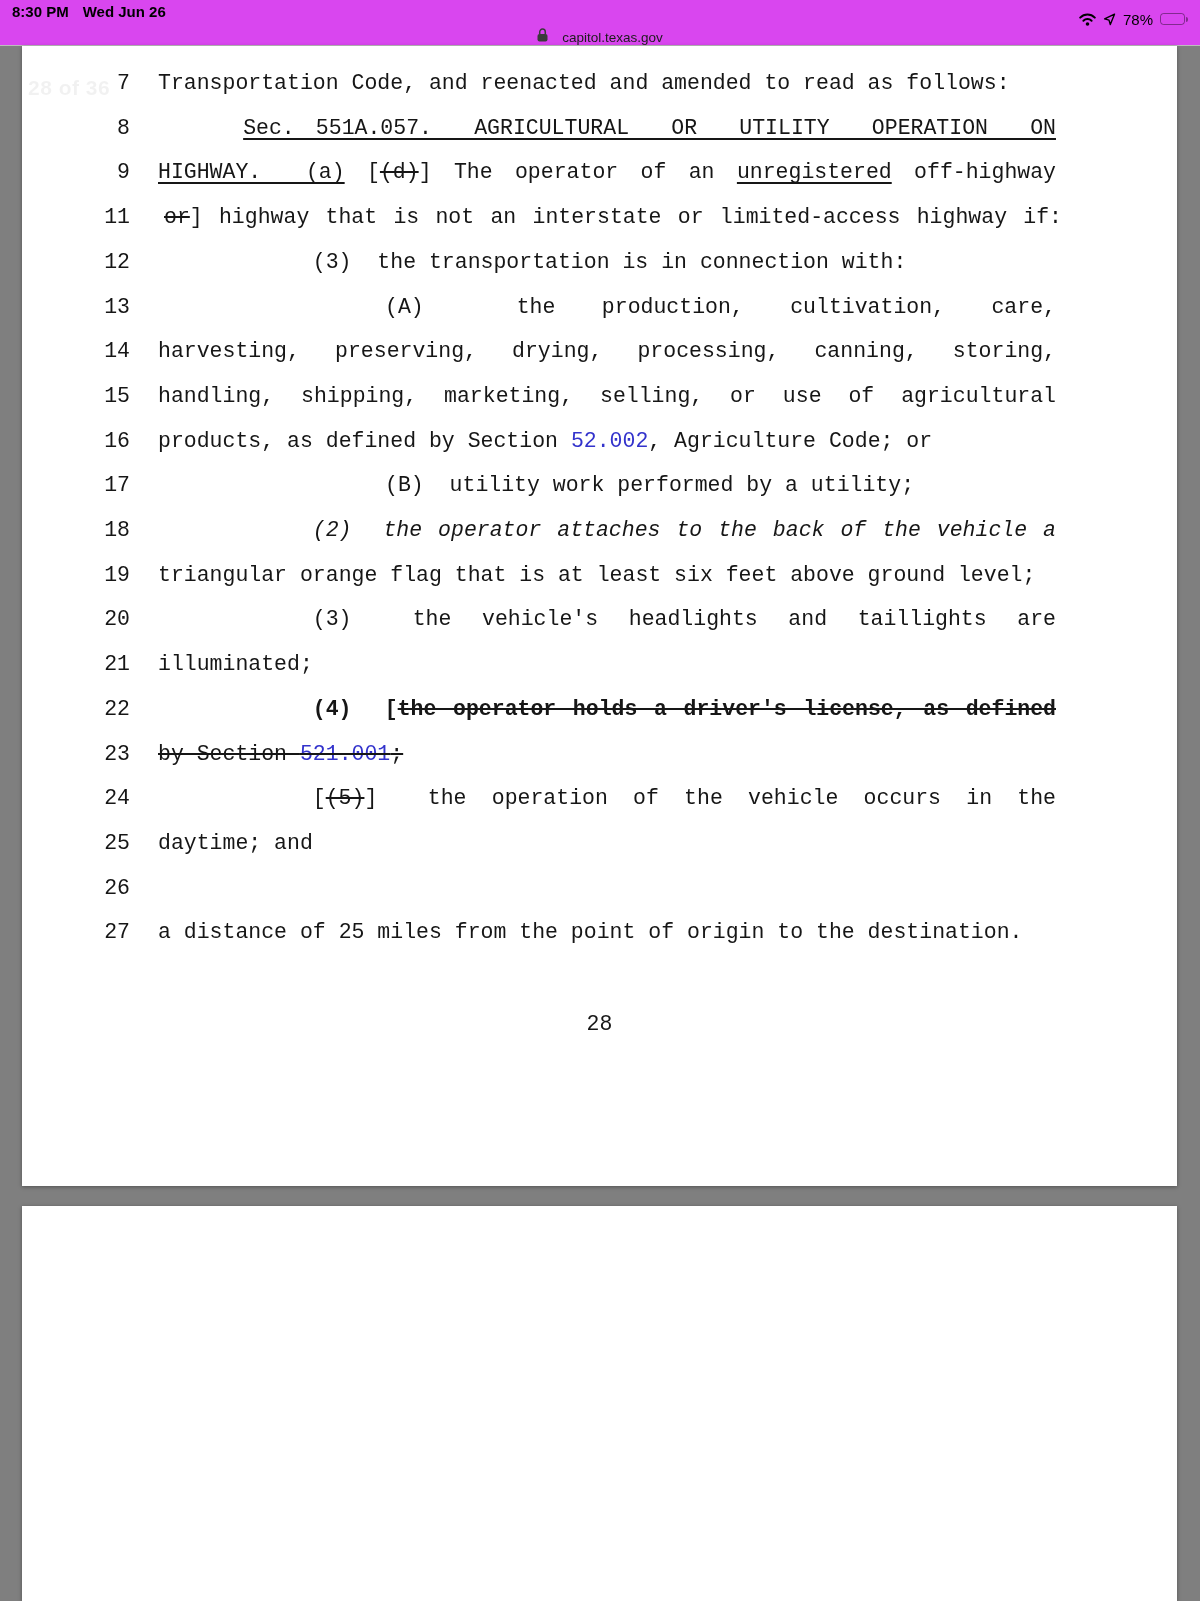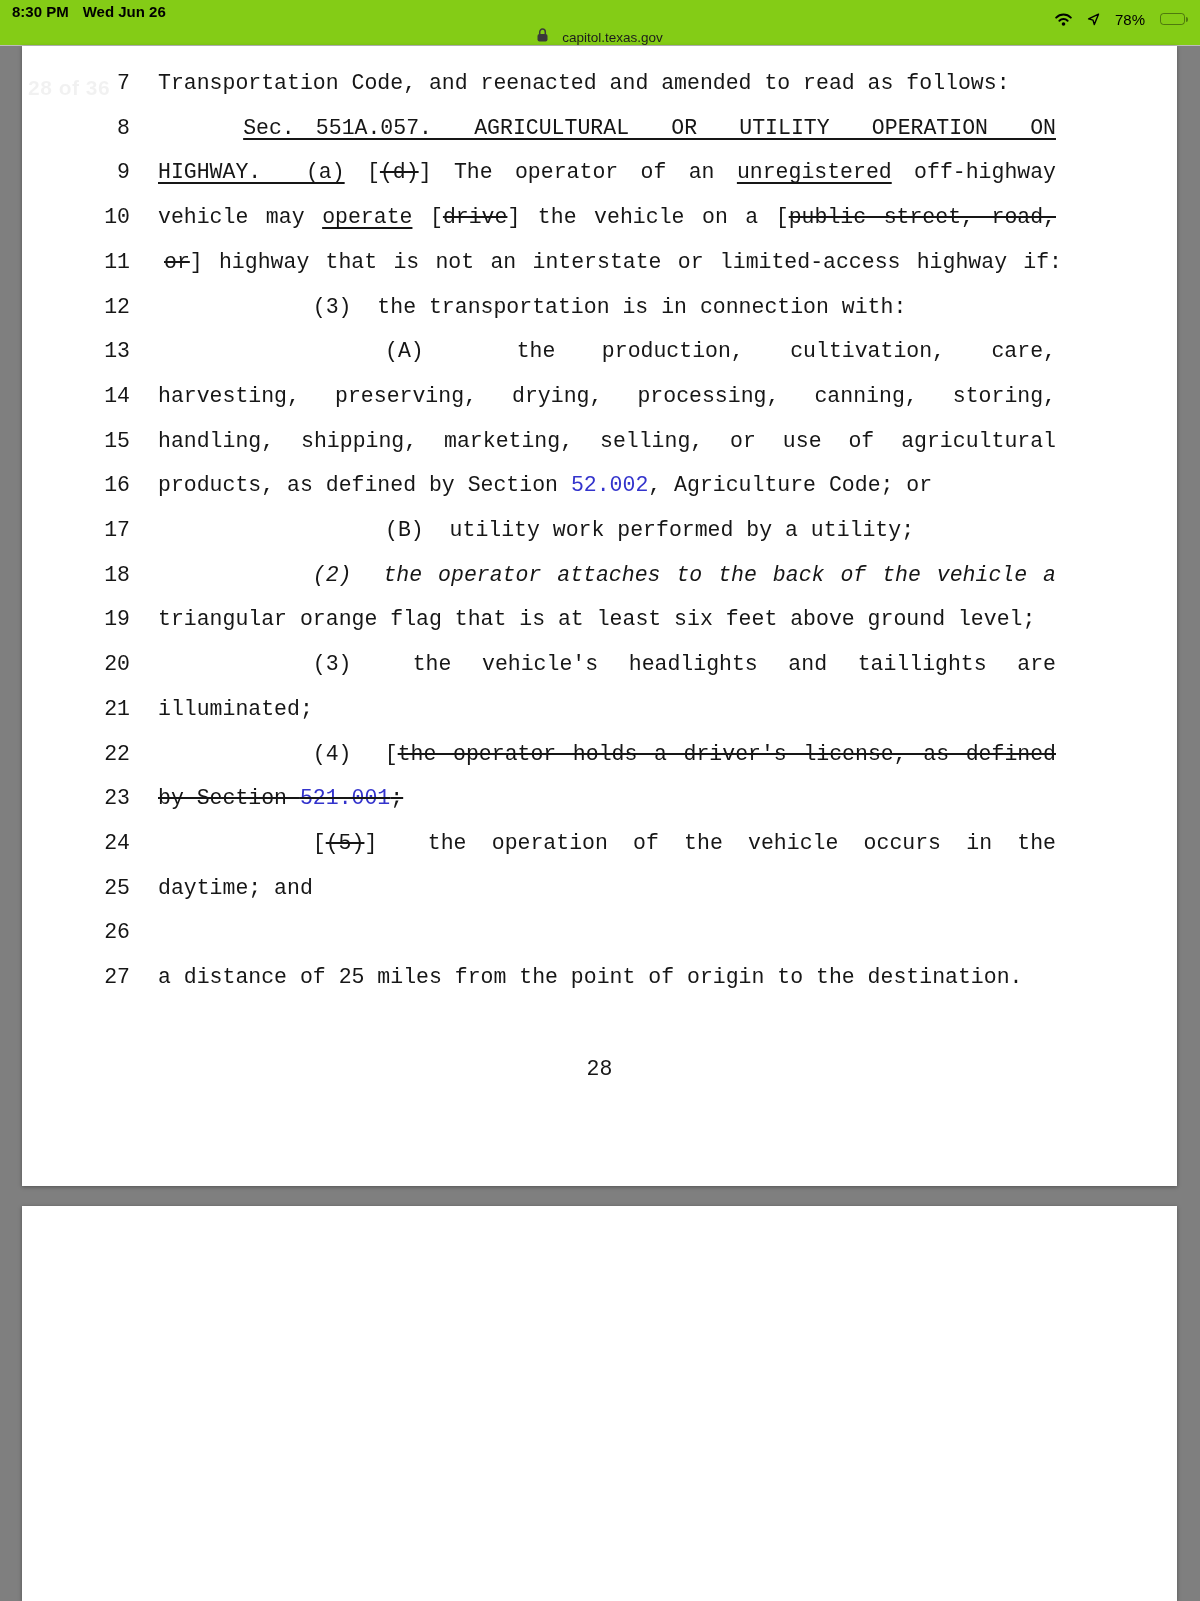--- a/index.html
+++ b/index.html
@@ -2,29 +2,29 @@
 <html><head>
 <meta charset="utf-8">
 <style>
   * { margin:0; padding:0; box-sizing:border-box; }
   html,body { width:1200px; height:1601px; overflow:hidden; }
   body { background:#7f7f7f; font-family:"Liberation Sans", sans-serif; }
 
   
   .chrome {
     position:relative; width:100%; height:46px;
-    background:#84cc16; border-bottom:1px solid #bdbdbd;
+    background:#d946ef; border-bottom:1px solid #bdbdbd;
   }
   .statusbar {
     position:absolute; top:0; left:0; right:0; height:22px;
     display:flex; align-items:center; justify-content:space-between;
     padding:0 12px; font-size:15px; font-weight:600; color:#000;
   }
   .status-left { display:flex; gap:14px; align-items:center; }
-  .status-right { display:flex; gap:15px; align-items:center;margin-top:16px; }
+  .status-right { display:flex; gap:7px; align-items:center;margin-top:16px; }
   .status-right svg { display:block; }
   .battery-wrap { display:flex; align-items:center; gap:1px; }
   .battery-body {
     width:25px; height:12px; border:1px solid rgba(0,0,0,0.4);
     border-radius:3.5px; padding:1px; position:relative;
   }
   .battery-fill { height:100%; background:#000; border-radius:1.5px; }
   .battery-nub {
     width:2px; height:5px; background:rgba(0,0,0,0.4);
     border-radius:0 2px 2px 0;
@@ -120,24 +120,20 @@
         </div>
         <div class="line">
           <span class="ln">8</span>
           <span class="txt" style="padding-left: 6.6ch; word-spacing: 8.21044px;"><span><span class="seg-u">Sec. 551A.057.  AGRICULTURAL  OR  UTILITY  OPERATION  ON</span></span></span>
         </div>
         <div class="line">
           <span class="ln">9</span>
           <span class="txt" style="word-spacing: 9.45833px;"><span><span class="seg-u">HIGHWAY.  (a)</span><span> [</span><span class="seg-s">(d)</span><span>] The operator of an </span><span class="seg-u">unregistered</span><span> off-highway</span></span></span>
         </div>
         <div class="line">
-          <span class="ln">10</span>
-          <span class="txt" style="word-spacing: 4.64219px;"><span><span>vehicle may </span><span class="seg-u">operate</span><span> [</span><span class="seg-s">drive</span><span>] the vehicle on a [</span><span class="seg-s">public street, road,</span></span></span>
-        </div>
-        <div class="line">
           <span class="ln">11</span>
           <span class="txt" style="word-spacing: 3.35469px; margin-left: 34px;"><span><span class="seg-s">or</span><span>] highway that is not an interstate or limited-access highway if:</span></span></span>
         </div>
         <div class="line">
           <span class="ln">12</span>
           <span class="txt" style="padding-left: 12ch;"><span><span>(3)  the transportation is in connection with:</span></span></span>
         </div>
         <div class="line">
           <span class="ln">13</span>
           <span class="txt" style="padding-left: 17.6ch; word-spacing: 33.5471px;"><span><span>(A)  the production, cultivation, care,</span></span></span>
@@ -169,21 +165,21 @@
         <div class="line">
           <span class="ln">20</span>
           <span class="txt" style="padding-left: 12ch; word-spacing: 17.6946px;"><span><span>(3)  the vehicle's headlights and taillights are</span></span></span>
         </div>
         <div class="line">
           <span class="ln">21</span>
           <span class="txt"><span><span>illuminated;</span></span></span>
         </div>
         <div class="line">
           <span class="ln">22</span>
-          <span class="txt" style="padding-left: 12ch; word-spacing: 3.72778px;"><span><span>(4)  [</span><span class="seg-s">the operator holds a driver's license, as defined</span></span></span>
+          <span class="txt" style="padding-left: 12ch; word-spacing: 3.72778px; font-weight: bold;"><span><span>(4)  [</span><span class="seg-s">the operator holds a driver's license, as defined</span></span></span>
         </div>
         <div class="line">
           <span class="ln">23</span>
           <span class="txt"><span><span class="seg-s">by Section </span><span class="seg-s"><a class="seg-link">521.001</a></span><span class="seg-s">;</span></span></span>
         </div>
         <div class="line">
           <span class="ln">24</span>
           <span class="txt" style="padding-left: 12ch; word-spacing: 12.3267px;"><span><span>[</span><span class="seg-s">(5)</span><span>]  the operation of the vehicle occurs in the</span></span></span>
         </div>
         <div class="line">

